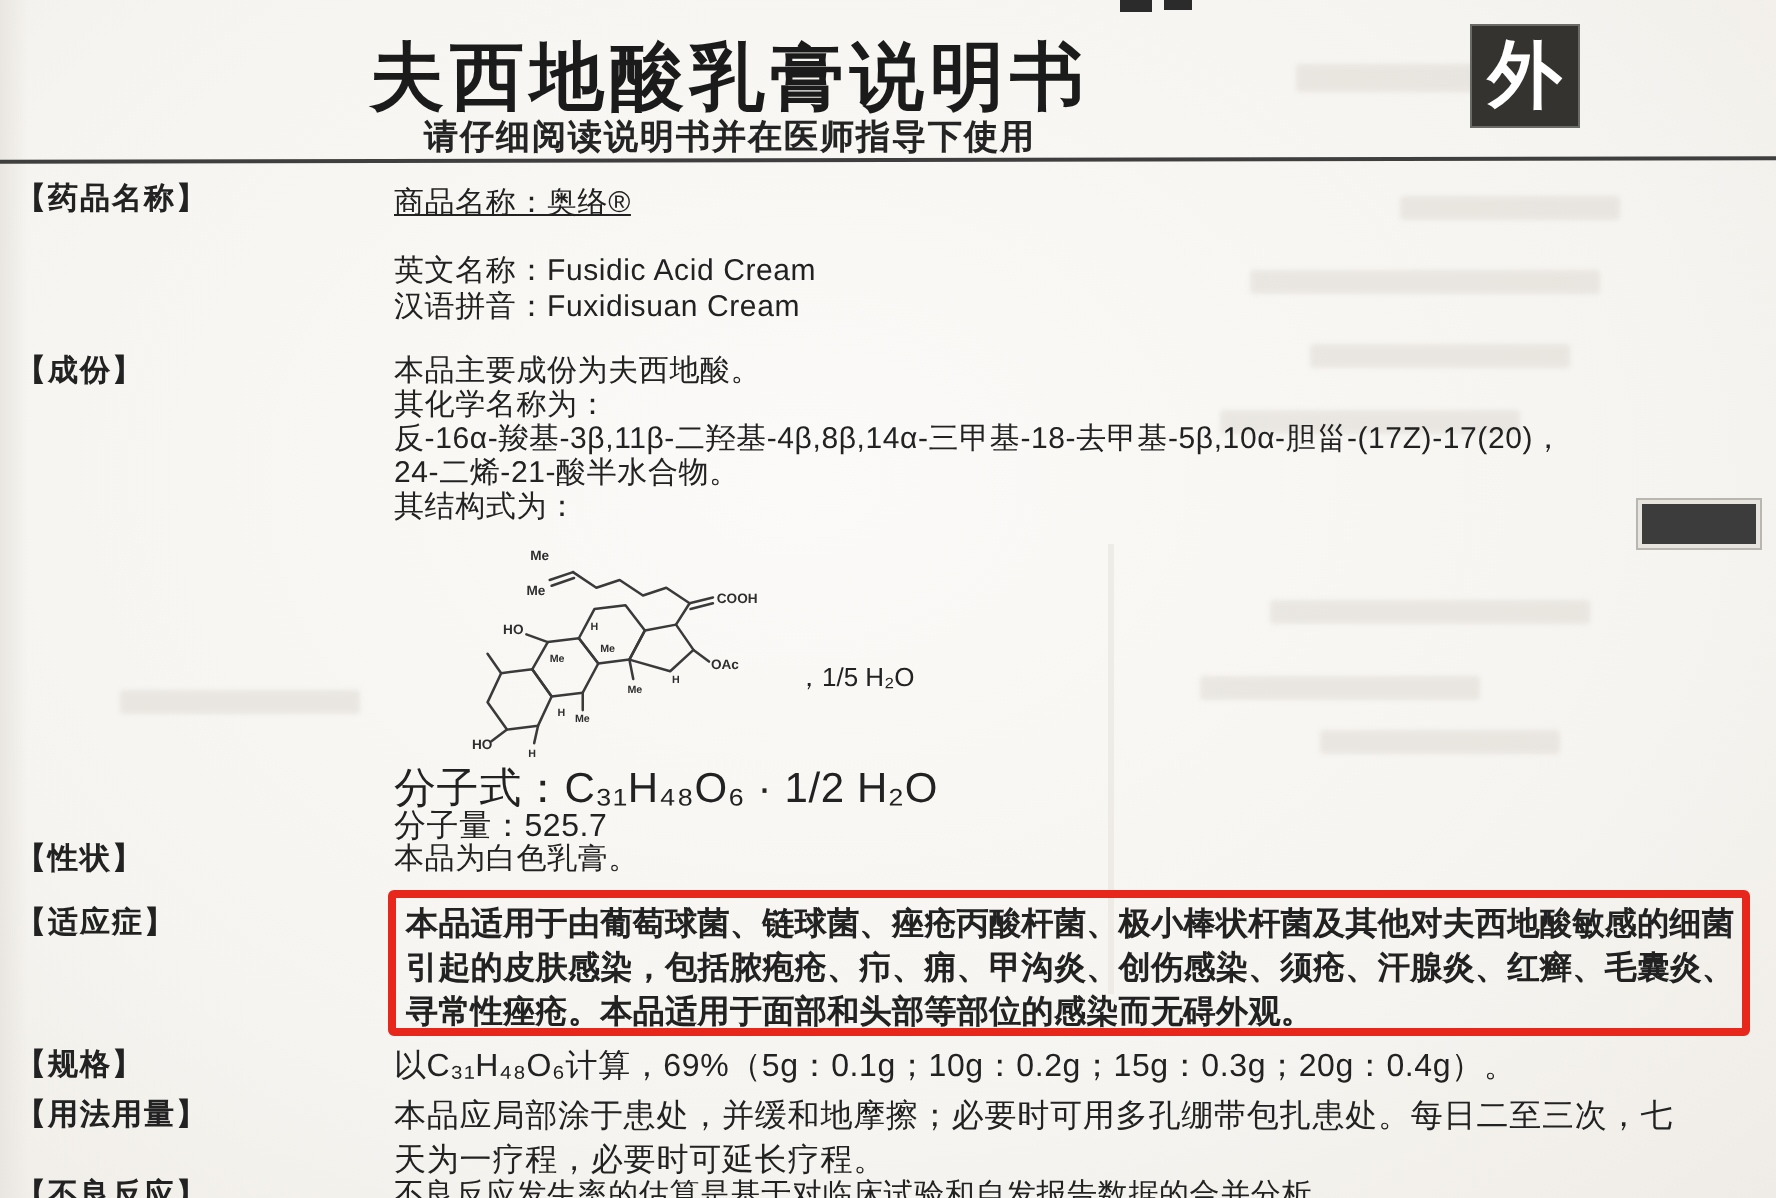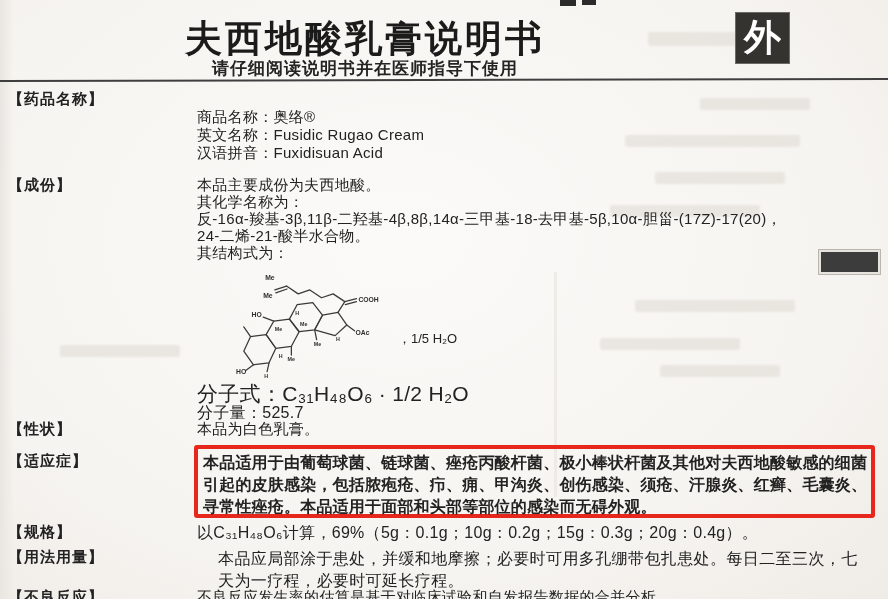--- a/index.html
+++ b/index.html
@@ -49,21 +49,21 @@
     left:821px;top:252px;width:57px;height:20px;
     background:#3c3c3c;box-shadow:0 0 0 2px #e7e4df,0 0 0 3px #b9b5af;
   }
   .label{
     left:8px;font-size:15px;font-weight:bold;letter-spacing:1px;white-space:nowrap;font-family:Liberation Mono, monospace;
   }
   .line{
     left:197px;font-size:15px;font-weight:500;white-space:nowrap;letter-spacing:0.3px;
   }
   .para{
-    left:197px;font-size:16px;font-weight:500;line-height:22px;letter-spacing:0.4px;margin-left:21px;
+    left:197px;font-size:16px;font-weight:500;line-height:22px;letter-spacing:0.4px;
   }
   .indic-box{
     left:194px;top:445px;width:681px;height:73px;
     border:4px solid var(--highlight);border-radius:3px;
   }
   .indic-text{
     left:203px;top:452px;width:666px;
     font-size:16px;font-weight:600;line-height:22px;letter-spacing:0.2px;
   }
   .ghost{background:#dcd8d1;opacity:.5;filter:blur(1.2px);border-radius:2px;}
@@ -91,23 +91,23 @@
 
   <div class="abs doc-title">夫西地酸乳膏说明书</div>
   <div class="abs doc-subtitle">请仔细阅读说明书并在医师指导下使用</div>
   <div class="abs badge">外</div>
   <div class="abs edge-mark" style="left:560px;top:0;width:16px;height:6px;"></div>
   <div class="abs edge-mark" style="left:582px;top:0;width:14px;height:5px;"></div>
   <div class="abs rule"></div>
   <div class="abs right-bar"></div>
 
   <div class="abs label" style="top:90px;">【药品名称】</div>
-  <div class="abs line" style="top:108px;">商品名称：奥络®</div>
-  <div class="abs line" style="top:126px;">英文名称：Fusidic Rugao Cream</div>
-  <div class="abs line" style="top:144px;">汉语拼音：Fuxidisuan Acid</div>
+  <div class="abs line" style="top:92px;text-decoration:underline;">商品名称：奥络®</div>
+  <div class="abs line" style="top:126px;">英文名称：Fusidic Acid Cream</div>
+  <div class="abs line" style="top:144px;">汉语拼音：Fuxidisuan Cream</div>
 
   <div class="abs label" style="top:176px;">【成份】</div>
   <div class="abs line" style="top:176px;">本品主要成份为夫西地酸。</div>
   <div class="abs line" style="top:193px;">其化学名称为：</div>
   <div class="abs line" style="top:210px;">反-16α-羧基-3β,11β-二羟基-4β,8β,14α-三甲基-18-去甲基-5β,10α-胆甾-(17Z)-17(20)，</div>
   <div class="abs line" style="top:227px;">24-二烯-21-酸半水合物。</div>
   <div class="abs line" style="top:244px;">其结构式为：</div>
 
   <svg class="abs" style="left:236px;top:264px;" width="170" height="118" viewBox="0 0 175 120">
     <g fill="none" stroke="#3a3a3a" stroke-width="1.3" stroke-linejoin="round" stroke-linecap="round">

